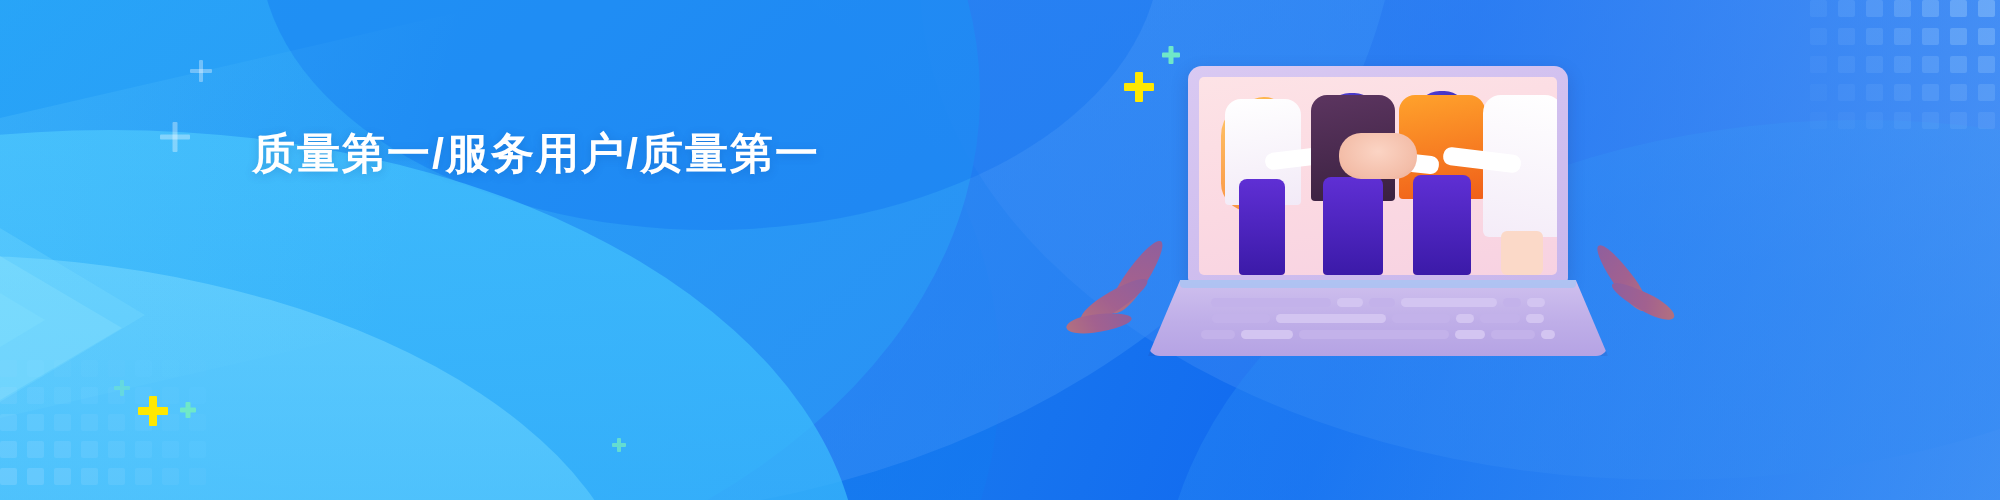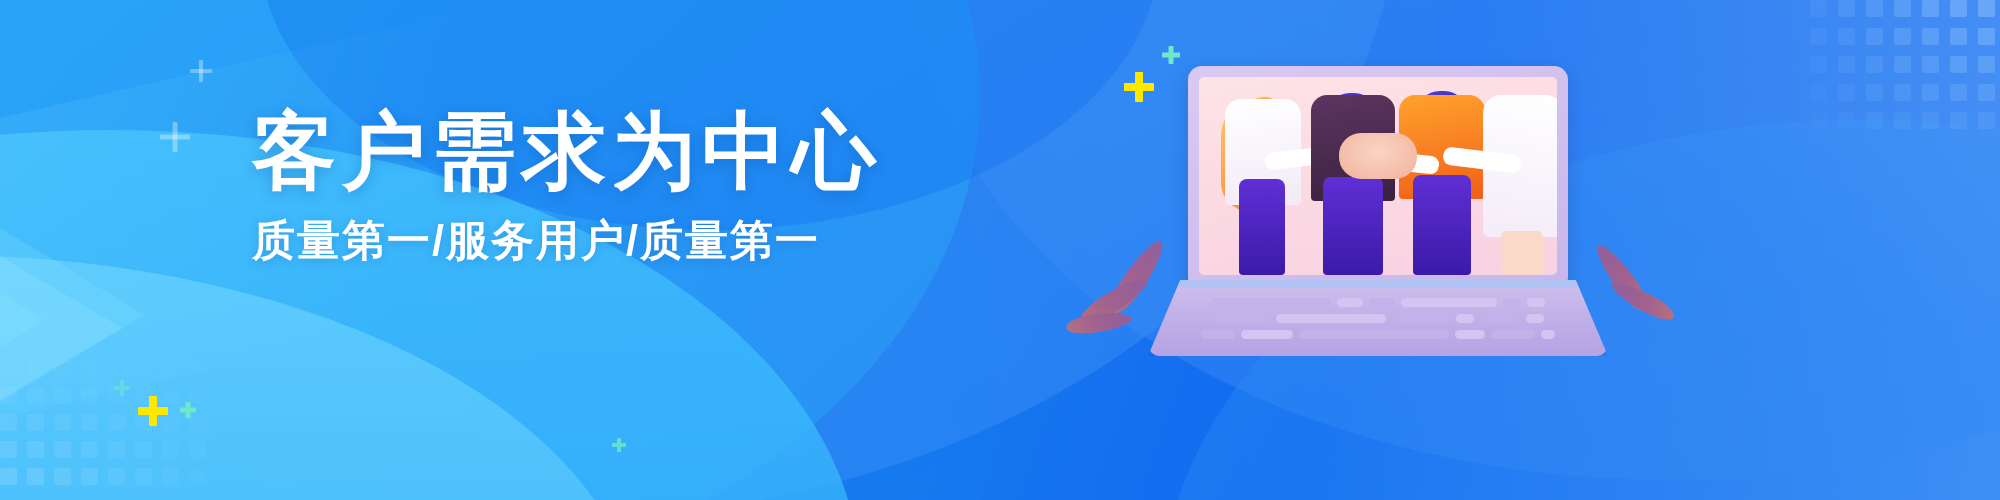--- a/index.html
+++ b/index.html
@@ -285,21 +285,20 @@
   <div class="plus p-white" style="left:190px;top:60px;width:22px;height:22px;--t:4px;"></div>
   <div class="plus p-white" style="left:160px;top:122px;width:30px;height:30px;--t:5px;"></div>
   <div class="plus p-yellow" style="left:1124px;top:72px;width:30px;height:30px;--t:8px;"></div>
   <div class="plus p-cyan" style="left:1162px;top:46px;width:18px;height:18px;--t:5px;"></div>
   <div class="plus p-yellow" style="left:138px;top:396px;width:30px;height:30px;--t:8px;"></div>
   <div class="plus p-cyan" style="left:180px;top:402px;width:16px;height:16px;--t:5px;"></div>
   <div class="plus p-cyan" style="left:114px;top:380px;width:16px;height:16px;--t:4px;opacity:.55;"></div>
   <div class="plus p-cyan" style="left:612px;top:438px;width:14px;height:14px;--t:4px;opacity:.8;"></div>
 
   <div class="textblock">
-    <div class="headline">客户需求为中心</div>
     <div class="subline">质量第一/服务用户/质量第一</div>
   </div>
 
   <div class="laptop">
 
     <div class="leaf" style="left:-22px;top:168px;width:22px;height:86px;transform:rotate(34deg);"></div>
     <div class="leaf" style="left:-44px;top:196px;width:20px;height:78px;transform:rotate(58deg);"></div>
     <div class="leaf" style="left:-58px;top:224px;width:18px;height:66px;transform:rotate(82deg);"></div>
     <div class="leaf" style="right:-24px;top:172px;width:20px;height:80px;transform:rotate(-36deg);"></div>
     <div class="leaf" style="right:-44px;top:200px;width:18px;height:70px;transform:rotate(-62deg);"></div>

